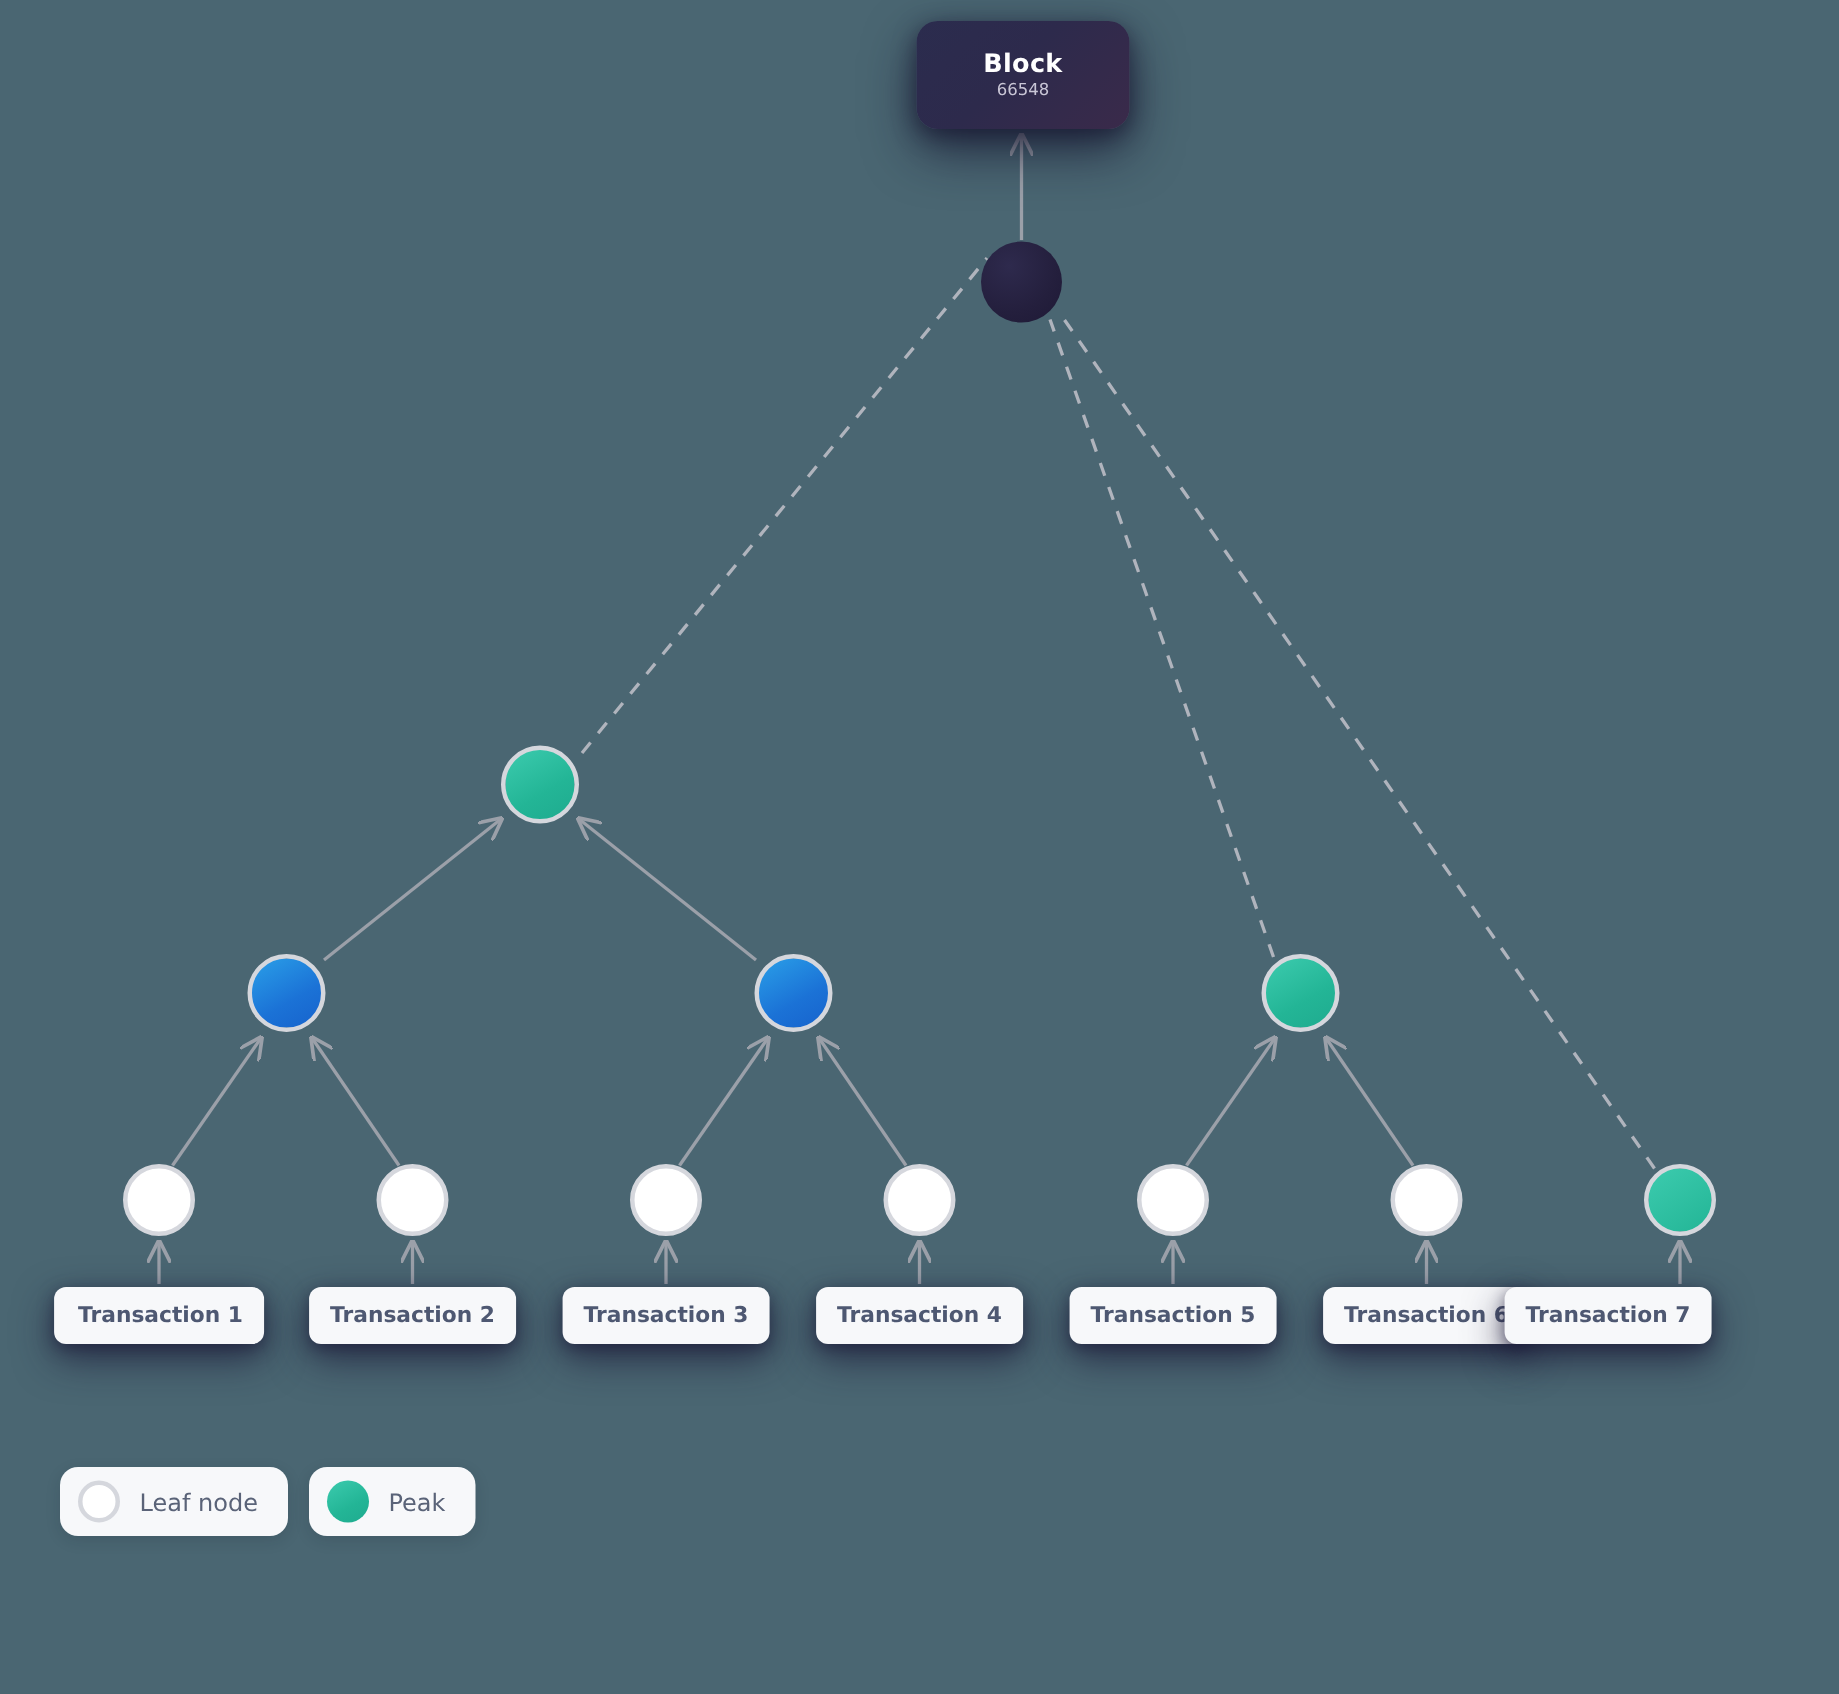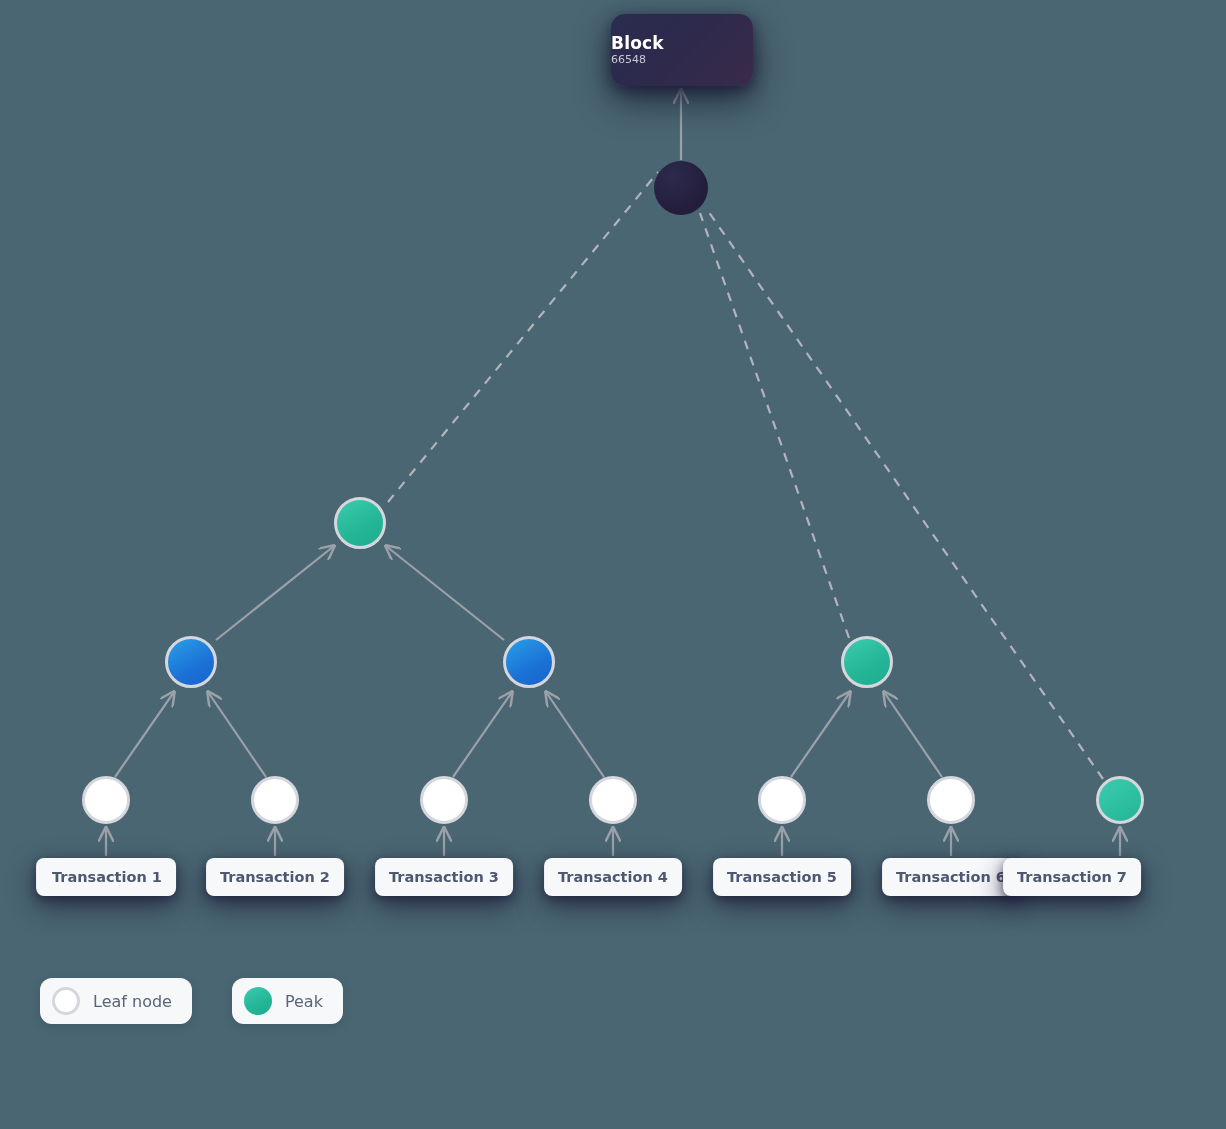--- a/index.html
+++ b/index.html
@@ -24,21 +24,21 @@
   
   .block-card {
     position: absolute;
     left: 611px; top: 14px;
     width: 142px; height: 72px;
     border-radius: 14px;
     background: linear-gradient(135deg, #2b2c4e 0%, #2d2a4c 45%, #3a2a4a 100%);
     box-shadow: 0 14px 34px rgba(20,18,45,0.72),
                 0 4px 14px rgba(20,18,45,0.55);
     display: flex; flex-direction: column;
-    justify-content: center;
+    align-items: center; justify-content: center;
     gap: 2px;
   }
   .block-title {
     color: #ffffff;
     font-size: 17px;
     font-weight: bold;
     letter-spacing: 0.2px;
     line-height: 1.1;
   }
   .block-value {
@@ -95,21 +95,21 @@
     box-shadow: 0 10px 26px rgba(26,24,54,0.68),
                 0 3px 10px rgba(26,24,54,0.5);
   }
 
   
   .legend {
     position: absolute;
     left: 40px; top: 978px;
     display: flex;
     align-items: center;
-    gap: 40px;
+    gap: 14px;
   }
   .legend-pill {
     height: 46px;
     padding: 0 20px 0 12px;
     border-radius: 12px;
     background: #f7f8fa;
     display: flex; align-items: center; gap: 13px;
     box-shadow: 0 3px 10px rgba(20,30,40,0.14);
   }
   .legend-swatch {

